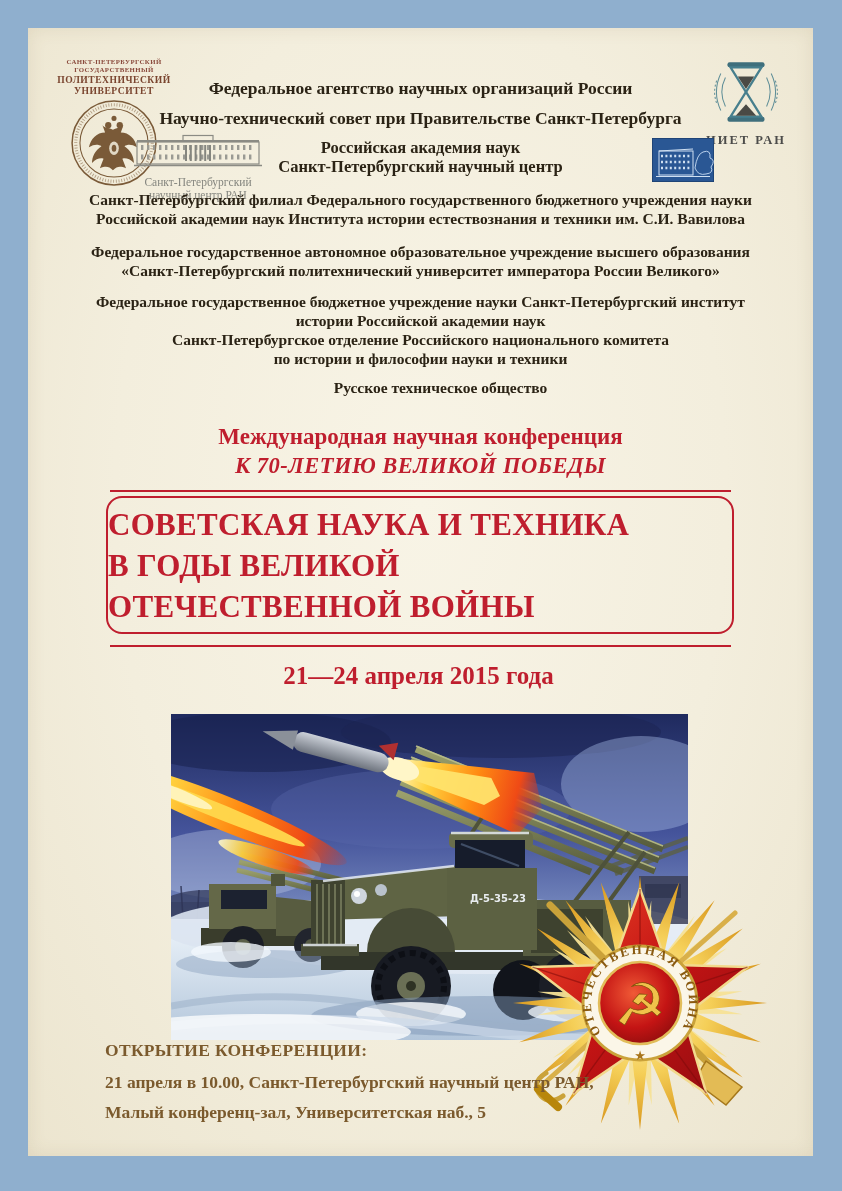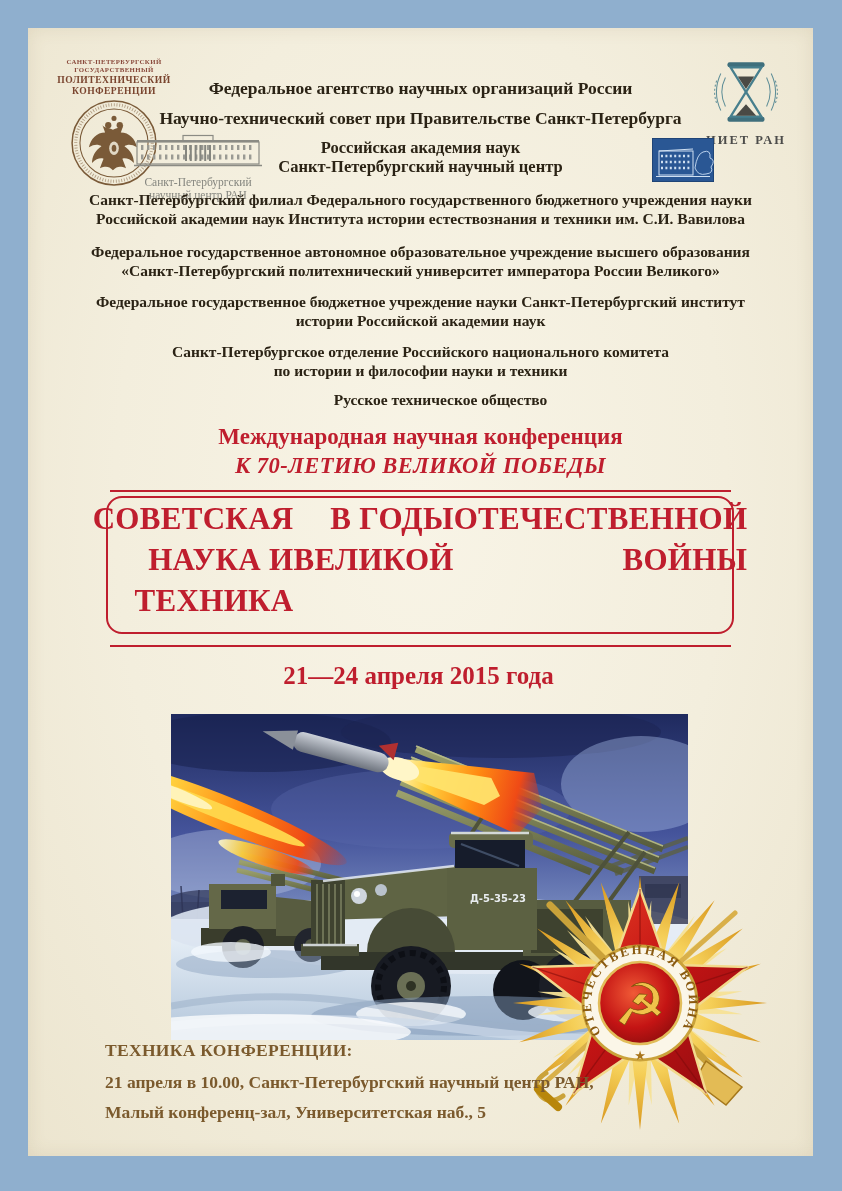--- a/index.html
+++ b/index.html
@@ -10,35 +10,35 @@
     box-shadow:inset 0 0 18px rgba(120,100,60,.12);overflow:hidden;}
   
   .polytech{position:absolute;left:24px;top:30px;width:124px;text-align:center;color:#7a4a3a;}
   .pt-small{font-size:6.8px;font-weight:bold;letter-spacing:.4px;color:#8a4a3c;line-height:8px;}
   .pt-big{font-size:9.6px;font-weight:bold;letter-spacing:.5px;color:#7a452f;line-height:11px;}
   .polytech svg{margin-top:3px;}
   
   .head-stack{position:absolute;left:0;right:0;top:50px;text-align:center;color:#2b2315;}
   .hl-lg{font-size:17.5px;font-weight:bold;line-height:20px;margin:0 0 10px 0;}
   .hl-md{font-size:16.5px;font-weight:bold;line-height:19px;margin:0;}
-  .gap14{margin-top:14px;} .gap12{margin-top:12px;} .gap10{margin-top:10px;margin-left:40px;} .gap8{margin-top:12px;}
+  .gap14{margin-top:14px;} .gap12{margin-top:12px;} .gap10{margin-top:10px;margin-left:40px;} .gap8{margin-top:0;}
   .org{font-size:15.5px;font-weight:bold;line-height:19px;}
   
   .spbrc{position:absolute;left:100px;top:104px;width:140px;text-align:center;color:#7e7f78;}
   .spbrc-caption{font-size:11.5px;line-height:13px;color:#85867f;margin-top:2px;}
   .ihst{position:absolute;left:668px;top:28px;width:100px;text-align:center;}
   .ihst-label{font-size:12.5px;font-weight:bold;letter-spacing:2px;color:#4c4c4a;margin-top:1px;font-family:"Liberation Serif",serif;}
   .bluelogo{position:absolute;left:624px;top:110px;width:62px;height:44px;}
   
   .conf-type{position:absolute;left:0;right:0;top:396px;text-align:center;font-size:23px;font-weight:bold;color:#bf1e2e;}
   .conf-dedication{position:absolute;left:0;right:0;top:425px;text-align:center;font-size:22.5px;font-weight:bold;font-style:italic;color:#bf1e2e;letter-spacing:.5px;}
   .rule{position:absolute;left:82px;right:82px;height:2px;background:#bf1e2e;}
   .rule-top{top:462px;} .rule-bottom{top:617px;}
   .title-box{position:absolute;left:78px;right:79px;top:468px;height:134px;border:2.5px solid #bf1e2e;border-radius:16px;
-    display:flex;flex-direction:row;justify-content:center;text-align:right;}
+    display:flex;flex-direction:column;justify-content:center;text-align:left;}
   .title-line{font-size:31px;font-weight:bold;color:#bf1e2e;line-height:41px;letter-spacing:.3px;}
   .date-line{position:absolute;left:0;right:4px;top:634px;text-align:center;font-size:25px;font-weight:bold;color:#bf1e2e;}
   
   .picture{position:absolute;left:143px;top:686px;width:517px;height:326px;overflow:hidden;}
   
   .medal{position:absolute;left:472px;top:847px;width:280px;height:260px;z-index:5;}
   
   .opening{position:absolute;left:77px;top:1012px;color:#7b5a2d;z-index:6;}
   .open-head{font-size:17.5px;font-weight:bold;letter-spacing:.3px;margin-bottom:11px;}
   .open-line{font-size:17.5px;font-weight:bold;margin-bottom:9px;}
@@ -46,21 +46,21 @@
 </head>
 <body>
 
 <div class="frame">
   <div class="poster">
 
     <div class="polytech">
       <div class="pt-small">САНКТ-ПЕТЕРБУРГСКИЙ</div>
       <div class="pt-small">ГОСУДАРСТВЕННЫЙ</div>
       <div class="pt-big">ПОЛИТЕХНИЧЕСКИЙ</div>
-      <div class="pt-big">КОНФЕРЕНЦИИ</div>
+      <div class="pt-big">УНИВЕРСИТЕТ</div>
       <svg width="88" height="88" viewBox="0 0 84 84">
         <circle cx="42" cy="42" r="40" fill="none" stroke="#7a5a38" stroke-width="1.4"></circle>
         <circle cx="42" cy="42" r="36.5" fill="none" stroke="#7a5a38" stroke-width="3" stroke-dasharray="0.8 1.8" opacity=".55"></circle>
         <circle cx="42" cy="42" r="32.5" fill="none" stroke="#7a5a38" stroke-width="1"></circle>
         <g fill="#7a5a38">
           <circle cx="36.5" cy="25" r="3"></circle>
             <circle cx="47.5" cy="25" r="3"></circle>
             <circle cx="42" cy="18.5" r="2.4"></circle>
           <path d="M42 30 C38 27 33 28 31 25 l2.5 7 c-8 0 -13.5 6 -15.5 14 c5 -3 9 -3 12 -1 c-6 4 -9 10 -9 16 c4 -4 8 -5 11 -4 l-3.5 9 c5.5 -2 8.5 -2 12.5 2 c4 -4 7 -4 12.5 -2 l-3.5 -9 c3 -1 7 0 11 4 c0 -6 -3 -12 -9 -16 c3 -2 7 -2 12 1 c-2 -8 -7.5 -14 -15.5 -14 l2.5 -7 c-2 3 -7 2 -11 5 Z"></path>
         </g>
@@ -359,19 +359,19 @@
           <textPath href="#ringPath" startOffset="2">ОТЕЧЕСТВЕННАЯ ВОЙНА</textPath>
         </text>
         <text x="140" y="185" text-anchor="middle" font-size="13" fill="#a8741a">★</text>
 
         <circle cx="140" cy="128" r="41" fill="url(#redDisc)" stroke="#e2bd5a" stroke-width="2.5"></circle>
         <text x="140" y="150" text-anchor="middle" font-size="58" fill="#f0c24a" stroke="#7a4c08" stroke-width=".6" font-family="DejaVu Sans, sans-serif">☭</text>
       </svg>
     </div>
 
     <div class="opening">
-      <div class="open-head">ТЕХНИКА КОНФЕРЕНЦИИ:</div>
+      <div class="open-head">ОТКРЫТИЕ КОНФЕРЕНЦИИ:</div>
       <div class="open-line">21 апреля в 10.00, Санкт-Петербургский научный центр РАН,</div>
       <div class="open-line">Малый конференц-зал, Университетская наб., 5</div>
     </div>
 
   </div>
 </div>
 
 </body></html>

